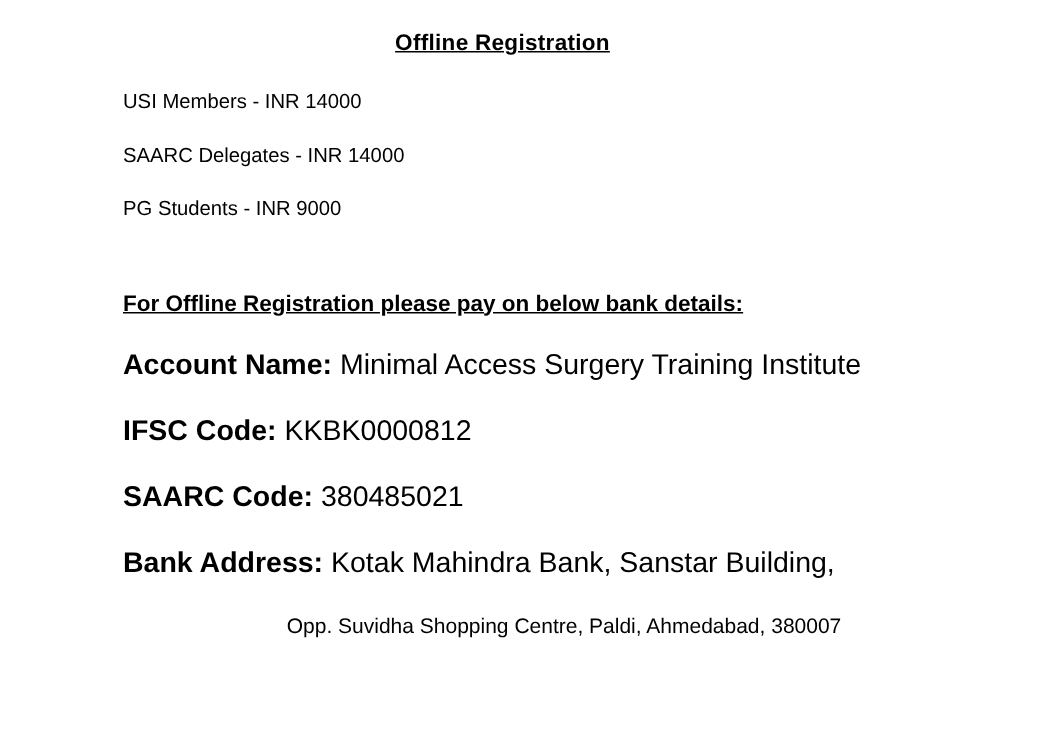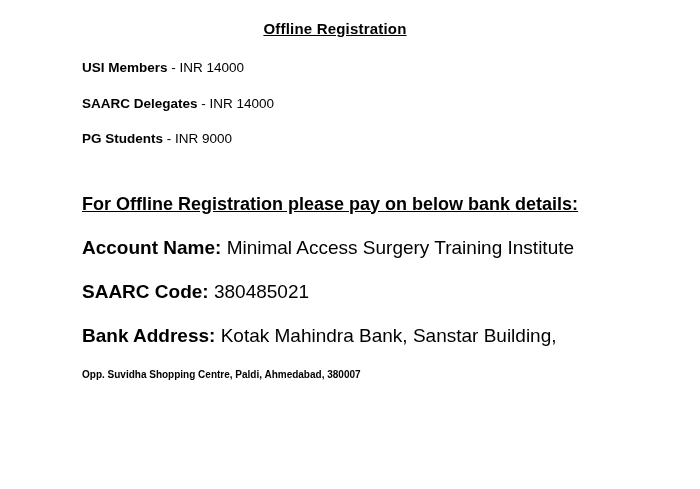--- a/index.html
+++ b/index.html
@@ -35,51 +35,52 @@
     padding-right: 30px;
     margin-top: 24px;
   }
   .line {
     font-size: 13.5px;
     line-height: 1.0;
     margin-bottom: 22px;
     white-space: nowrap;
   }
   .line .lbl {
-    font-weight: bold;
+    font-weight: normal;
   }
   .line .val {
     font-weight: normal;
   }
   .spacer {
     height: 26px;
   }
   .section-heading {
-    font-size: 18px;
+    font-size: 15px;
     font-weight: bold;
     text-decoration: underline;
     margin-bottom: 22px;
     white-space: nowrap;
   }
   .bank-line {
     font-size: 19px;
     margin-bottom: 22px;
     white-space: nowrap;
   }
   .bank-line .lbl {
     font-weight: bold;
   }
   .bank-line .val {
     font-weight: normal;
   }
   .addr-cont {
-    font-size: 10px;
-    font-weight: bold;
+    font-size: 14px;
+    font-weight: normal;
     margin-bottom: 0;
     white-space: nowrap;
+    text-align: center;
   }
 </style>
 </head>
 <body>
 
 <div class="page">
 
   <div class="doc-title">Offline Registration</div>
 
   <div class="body-block">
@@ -99,20 +100,23 @@
 
     <div class="spacer"></div>
 
     <div class="section-heading">For Offline Registration please pay on below bank details:</div>
 
     <div class="bank-line">
       <span class="lbl">Account Name:</span><span class="val"> Minimal Access Surgery Training Institute</span>
     </div>
 
 
+    <div class="bank-line">
+      <span class="lbl">IFSC Code:</span><span class="val"> KKBK0000812</span>
+    </div>
 
     <div class="bank-line">
       <span class="lbl">SAARC Code:</span><span class="val"> 380485021</span>
     </div>
 
     <div class="bank-line">
       <span class="lbl">Bank Address:</span><span class="val"> Kotak Mahindra Bank, Sanstar Building,</span>
     </div>
 
     <div class="addr-cont">Opp. Suvidha Shopping Centre, Paldi, Ahmedabad, 380007</div>

